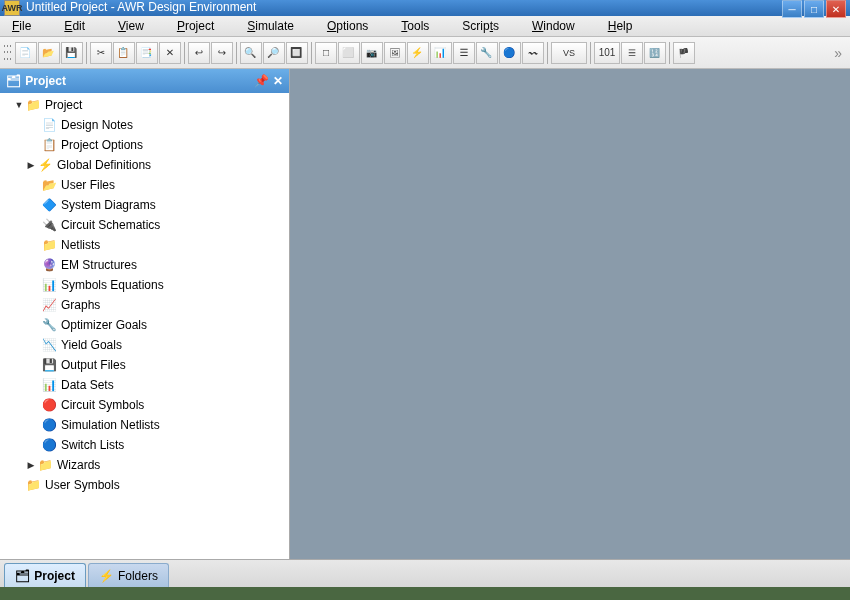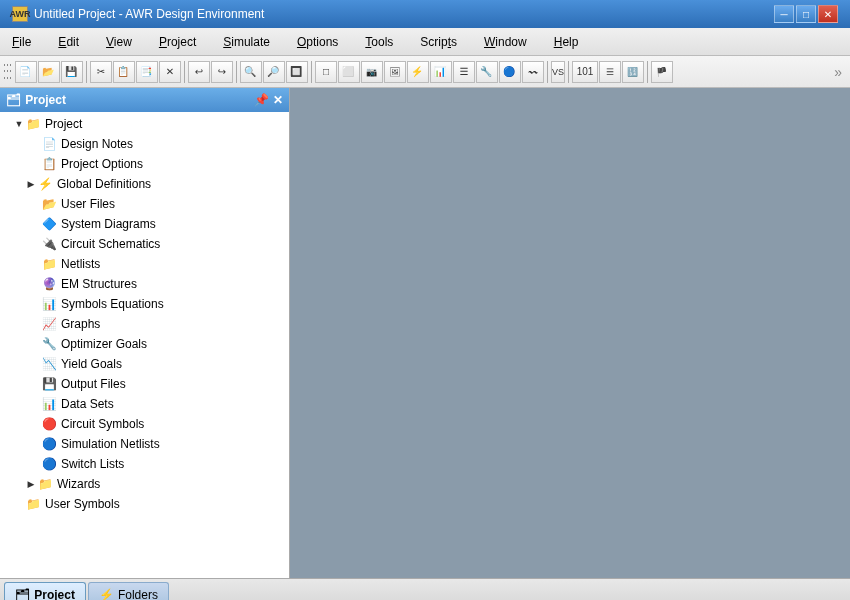--- a/index.html
+++ b/index.html
@@ -8,24 +8,24 @@
       height: 600px;
       overflow: hidden;
       font-family: 'Segoe UI', Tahoma, sans-serif;
       font-size: 12px;
       background: #4a6741;
     }
 
     
     #title-bar {
       background: linear-gradient(to bottom, #4a90d9, #2c6db5);
-      height: 28px;
-      display: flex;
-      align-items: center;
-      padding: 0 12px;
+      height: 16px;
+      display: flex;
+      align-items: flex-start;
+      padding: 0 4px;
       color: white;
       font-size: 12px;
       font-weight: normal;
     }
     #title-bar .title-icon {
       width: 16px;
       height: 16px;
       background: #e8c040;
       margin-right: 6px;
       font-size: 9px;
@@ -55,26 +55,26 @@
       font-size: 10px;
       color: white;
     }
     .win-btn.close {
       background: linear-gradient(to bottom, #e06050, #c03020);
     }
 
     
     #menu-bar {
       background: linear-gradient(to bottom, #f0f0f0, #e0e0e0);
-      height: 28px;
+      height: 21px;
       display: flex;
       align-items: center;
       padding: 8px 4px;
       border-bottom: 1px solid #bbb;
-      gap: 11px;
+      gap: 17px;
     }
     .menu-item {
       padding: 2px 8px;
       cursor: pointer;
       font-size: 12px;
       color: #000;
     }
     .menu-item span { text-decoration: underline; }
 
     
@@ -301,21 +301,21 @@
   <div class="tb-btn">⬜</div>
   <div class="tb-btn" style="font-size:9px">📷</div>
   <div class="tb-btn" style="font-size:9px">🖼</div>
   <div class="tb-btn">⚡</div>
   <div class="tb-btn">📊</div>
   <div class="tb-btn">☰</div>
   <div class="tb-btn">🔧</div>
   <div class="tb-btn">🔵</div>
   <div class="tb-btn" style="font-size:9px">〰</div>
   <div class="tb-sep"></div>
-  <div class="tb-btn" style="font-size:9px;width:14px">VS</div>
+  <div class="tb-btn" style="font-size:9px;width:36px">VS</div>
   <div class="tb-sep"></div>
   <div class="tb-btn" style="font-size:10px;width:26px">101</div>
   <div class="tb-btn" style="font-size:9px">☰</div>
   <div class="tb-btn" style="font-size:9px">🔢</div>
   <div class="tb-sep"></div>
   <div class="tb-btn" style="font-size:9px">🏴</div>
   <div style="margin-left:auto;font-size:14px;color:#888;padding-right:4px;">»</div>
 </div>
 
 <div id="main-content">

